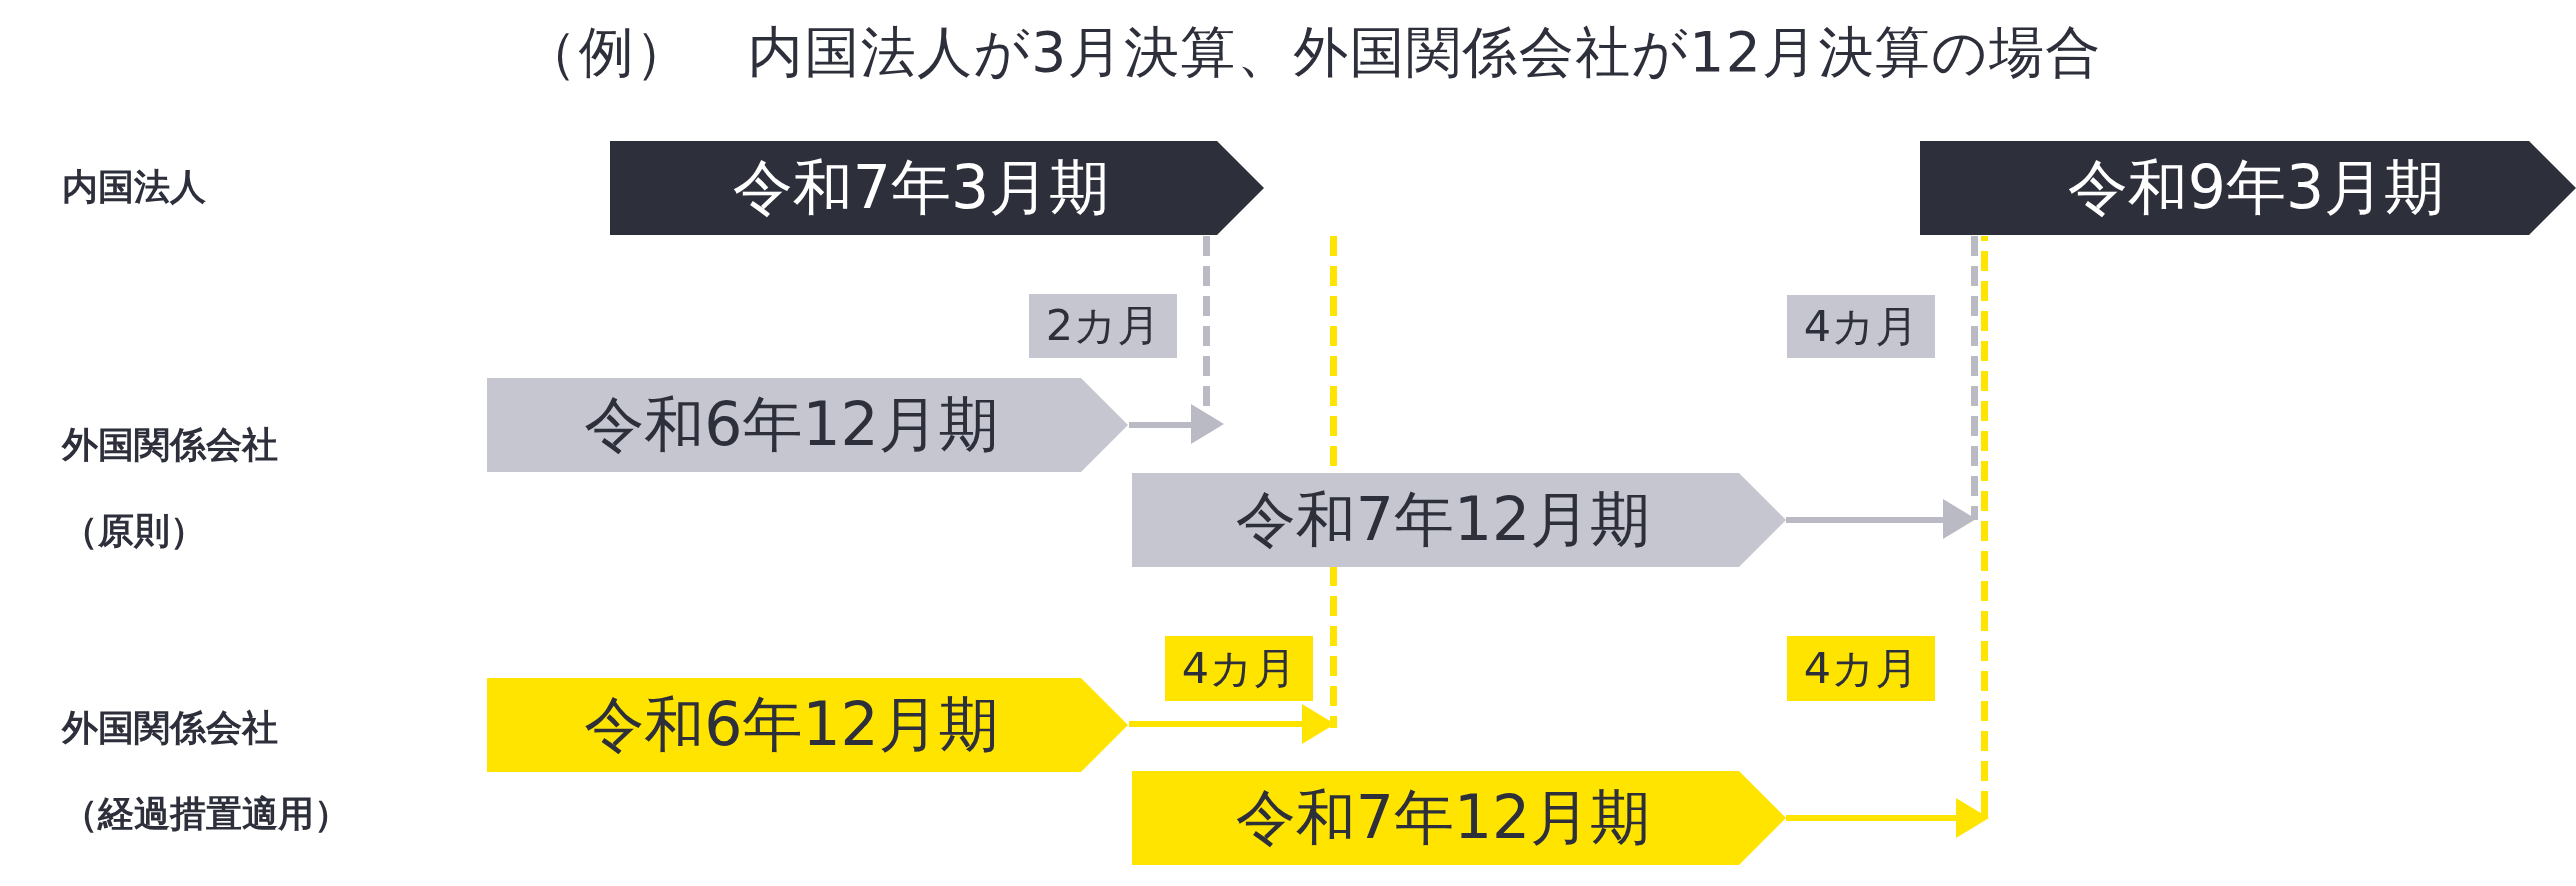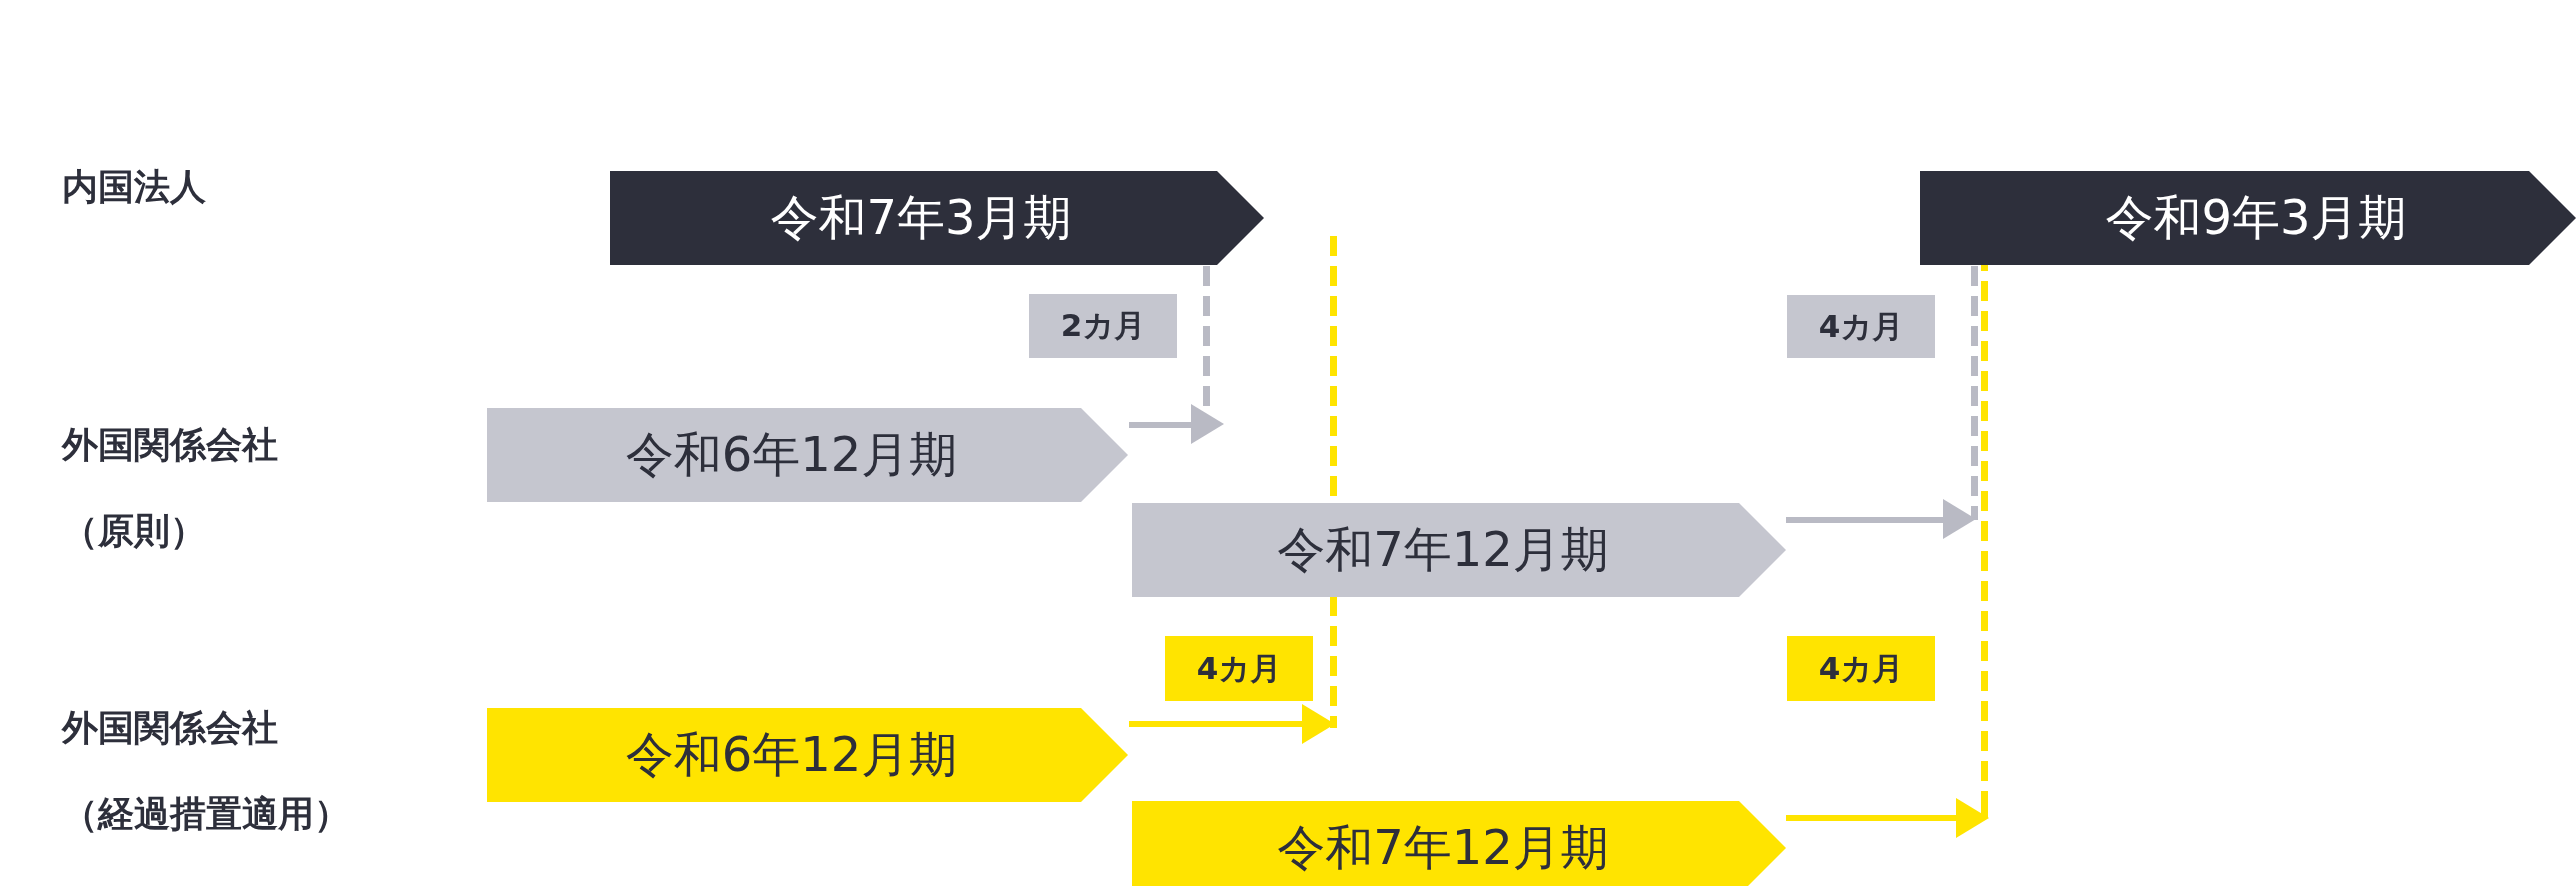--- a/index.html
+++ b/index.html
@@ -29,33 +29,32 @@
     line-height:86px;
     white-space:nowrap;
   }
   .pent{
     position:absolute;
     height:94px;
     display:flex;
     align-items:center;
     justify-content:center;
     clip-path:polygon(0 0, calc(100% - 47px) 0, 100% 50%, calc(100% - 47px) 100%, 0 100%);
-    font-size:48px;
+    font-size:60px;
     white-space:nowrap;
     padding-right:32px;
     box-sizing:border-box;
-    margin-top:30px;
   }
   .pent.dark{ background:#2d2f3b; color:#ffffff; }
   .pent.gray{ background:#c5c6cf; color:#2d2f3b; }
   .pent.yellow{ background:#ffe400; color:#2d2f3b; }
   .badge{
     position:absolute;
     display:flex; align-items:center; justify-content:center;
-    font-size:31px; font-weight:bold; color:#2d2f3b;
+    font-size:43px; font-weight:normal; color:#2d2f3b;
     white-space:nowrap;
   }
   .badge.gray{ background:#c5c6cf; }
   .badge.yellow{ background:#ffe400; }
   .vdash{
     position:absolute;
     width:6.5px;
     z-index:1;
   }
   .vdash.gray{ background:repeating-linear-gradient(to bottom,#b9bac4 0 20px,transparent 20px 30px); }
@@ -77,20 +76,21 @@
   }
   .ahead.gray{ border-left:33px solid #b9bac4; }
   .ahead.yellow{ border-left:33px solid #ffe400; }
   .pent, .badge{ z-index:2; }
 </style>
 </head>
 <body>
 
 <div class="canvas">
 
+  <div class="title">（例）　内国法人が3月決算、外国関係会社が12月決算の場合</div>
 
   <div class="row-label" style="left:62px; top:144px;">内国法人</div>
 
   <div class="row-label" style="left:62px; top:402px;">
     <div>外国関係会社</div>
     <div>（原則）</div>
   </div>
 
   <div class="row-label" style="left:62px; top:685px;">
     <div>外国関係会社</div>

